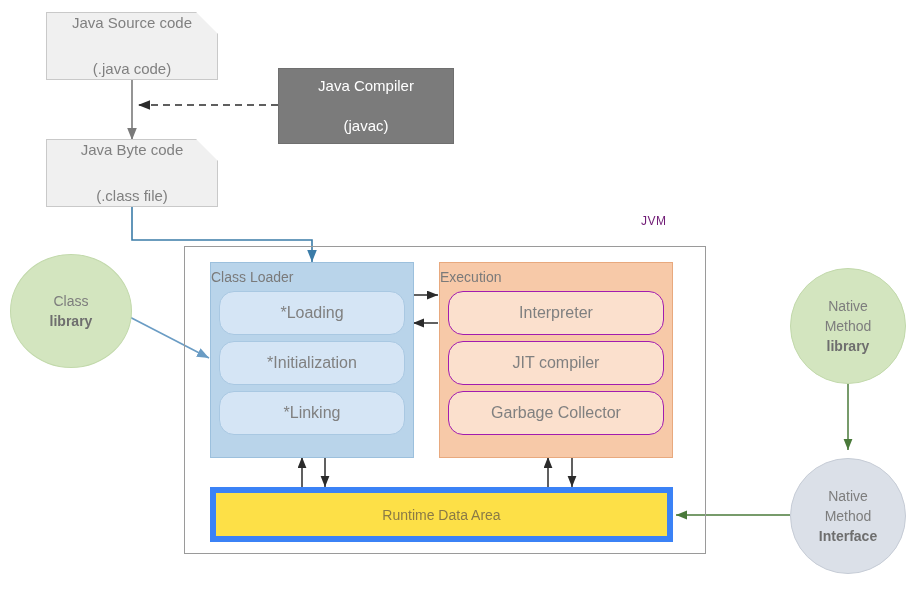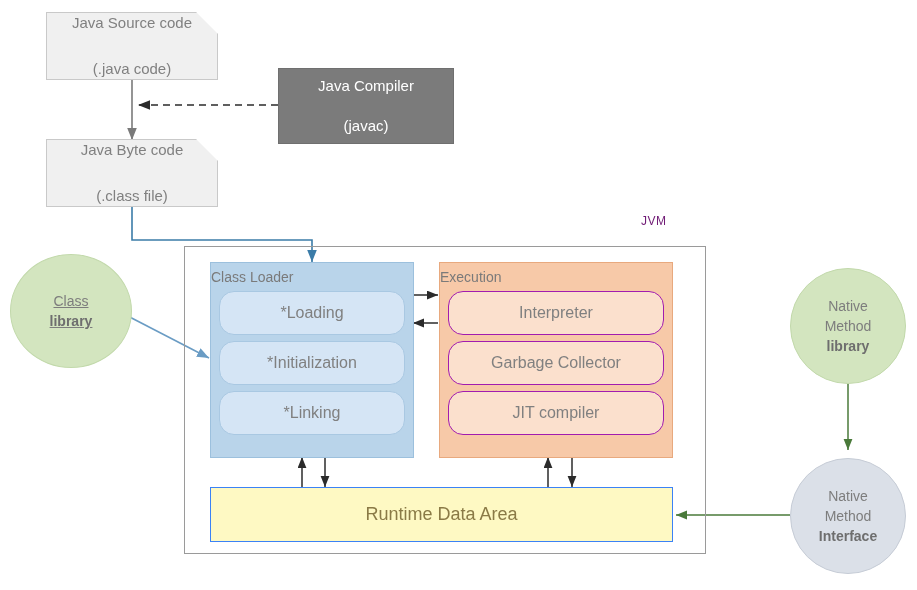--- a/index.html
+++ b/index.html
@@ -49,23 +49,23 @@
     font-size:16px;color:#808080;border-radius:15px;
   }
 
   .panel.blue{background:#b9d4ea;border:1px solid #9cc0dd;}
   .panel.blue .slot{background:#d5e5f5;border:1px solid #a9c8e2;}
 
   .panel.orange{background:#f7c9a8;border:1px solid #e8a97e;}
   .panel.orange .slot{background:#fbe0cd;border:1px solid #a21caf;}
 
   .runtime{
-    position:absolute;background:#fef9c3;border:1px solid #3b82f6;
+    position:absolute;background:#fde047;border:6px solid #3b82f6;
     box-sizing:border-box;display:flex;align-items:center;justify-content:center;
-    font-size:18px;color:#8a7a46;
+    font-size:14px;color:#8a7a46;
   }
 
   
   .ellipse{
     position:absolute;border-radius:50%;
     box-sizing:border-box;
     display:flex;align-items:center;justify-content:center;flex-direction:column;
     font-size:14px;line-height:1.45;text-align:center;color:#7d7d7d;
   }
   .ellipse.green{background:#d3e5bf;border:1px solid #c2d9ab;}
@@ -143,27 +143,27 @@
   <div class="panel blue" style="left:210px;top:262px;width:204px;height:196px;">
     <div class="panel-title">Class Loader</div>
     <div class="slot">*Loading</div>
     <div class="slot">*Initialization</div>
     <div class="slot">*Linking</div>
   </div>
 
   <div class="panel orange" style="left:439px;top:262px;width:234px;height:196px;">
     <div class="panel-title">Execution</div>
     <div class="slot">Interpreter</div>
+    <div class="slot">JIT compiler</div>
     <div class="slot">Garbage Collector</div>
-    <div class="slot">JIT compiler</div>
   </div>
 
   <div class="runtime" style="left:210px;top:487px;width:463px;height:55px;">Runtime Data Area</div>
 
-  <div class="ellipse green" style="left:10px;top:254px;width:122px;height:114px;text-decoration:underline;">
+  <div class="ellipse green" style="left:10px;top:254px;width:122px;height:114px;">
     <span>Class</span>
     <span class="b">library</span>
   </div>
 
   <div class="ellipse green" style="left:790px;top:268px;width:116px;height:116px;">
     <span>Native</span>
     <span>Method</span>
     <span class="b">library</span>
   </div>
 

